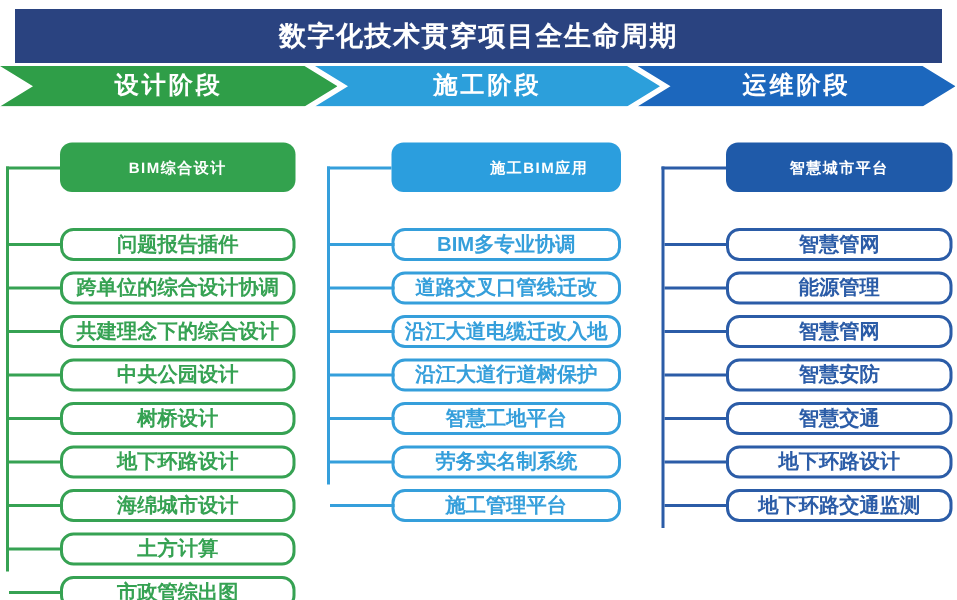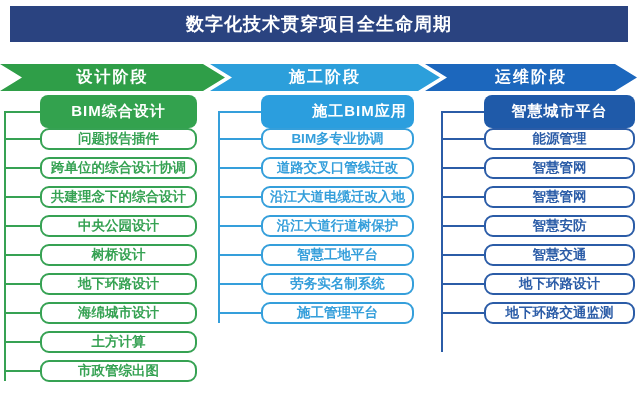--- a/index.html
+++ b/index.html
@@ -12,21 +12,20 @@
     position:absolute;left:10px;top:6px;width:618px;height:36px;
     background:var(--tb,#2A4380);
     display:flex;align-items:center;justify-content:center;
   }
   .title-bar span{color:#fff;font-size:18px;font-weight:bold;letter-spacing:1px;}
   
   .arrow{
     position:absolute;top:44px;height:27px;
     display:flex;align-items:center;justify-content:center;
     clip-path:polygon(0 0,calc(100% - 22px) 0,100% 50%,calc(100% - 22px) 100%,0 100%,22px 50%);
-    margin-top:20px;
   }
   .a0{left:0;width:225px;background:var(--p0,#2F9E48);}
   .a1{left:210px;width:230px;background:var(--p1,#2C9FDB);}
   .a2{left:425px;width:212px;background:var(--p2,#1C67BD);}
   .arrow-label{color:#fff;font-size:16px;font-weight:bold;letter-spacing:2px;}
   
   .spine{position:absolute;width:2px;}
   .s0{left:4px;top:111px;height:270px;background:var(--a0,#36A253);}
   .s1{left:218px;top:111px;height:212px;background:var(--a1,#359FDB);}
   .s2{left:441px;top:111px;height:241px;background:var(--a2,#2B5CA7);}
@@ -40,22 +39,22 @@
     display:flex;align-items:center;justify-content:center;
     white-space:nowrap;
   }
   .box::before{
     content:"";position:absolute;top:50%;transform:translateY(-50%);height:2px;
   }
   .col0 .box::before{left:-36px;width:36px;background:var(--a0,#36A253);}
   .col1 .box::before{left:-43px;width:43px;background:var(--a1,#359FDB);}
   .col2 .box::before{left:-43px;width:43px;background:var(--a2,#2B5CA7);}
   .header{
-    height:33px;margin-bottom:0;border-radius:8px;
-    color:#fff;font-size:15px;font-weight:bold;letter-spacing:1px;
+    height:33px;margin-bottom:24px;border-radius:8px;
+    color:#fff;font-size:10px;font-weight:bold;letter-spacing:1px;
   }
   .col0 .header{background:var(--h0,#33A24E);}
   .col1 .header{background:var(--h1,#2B9EDE);padding-left:44px;}
   .col2 .header{background:var(--h2,#1F5AA9);}
   .item{
     height:22px;margin-bottom:7px;border-radius:9px;background:#fff;
     font-size:13.5px;font-weight:bold;
   }
   .col0 .item{border:2px solid var(--a0,#36A253);color:var(--a0,#36A253);}
   .col1 .item{border:2px solid var(--a1,#359FDB);color:var(--a1,#359FDB);}
@@ -103,22 +102,22 @@
     <div class="box item">道路交叉口管线迁改</div>
     <div class="box item">沿江大道电缆迁改入地</div>
     <div class="box item">沿江大道行道树保护</div>
     <div class="box item">智慧工地平台</div>
     <div class="box item">劳务实名制系统</div>
     <div class="box item">施工管理平台</div>
   </div>
 
   <div class="col col2">
     <div class="box header">智慧城市平台</div>
+    <div class="box item">智慧管网</div>
     <div class="box item">能源管理</div>
-    <div class="box item">智慧管网</div>
     <div class="box item">智慧管网</div>
     <div class="box item">智慧安防</div>
     <div class="box item">智慧交通</div>
     <div class="box item">地下环路设计</div>
     <div class="box item">地下环路交通监测</div>
   </div>
 
 </div>
 
 </body></html>

